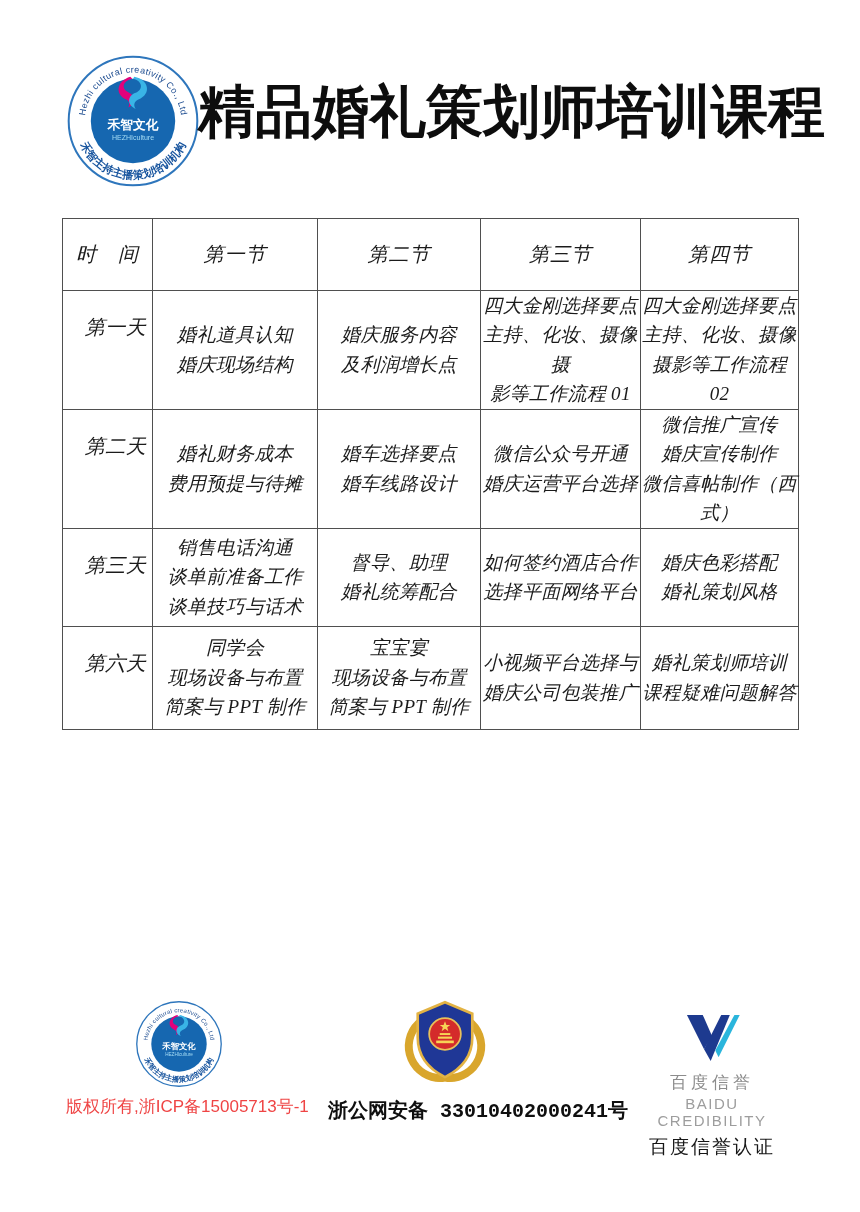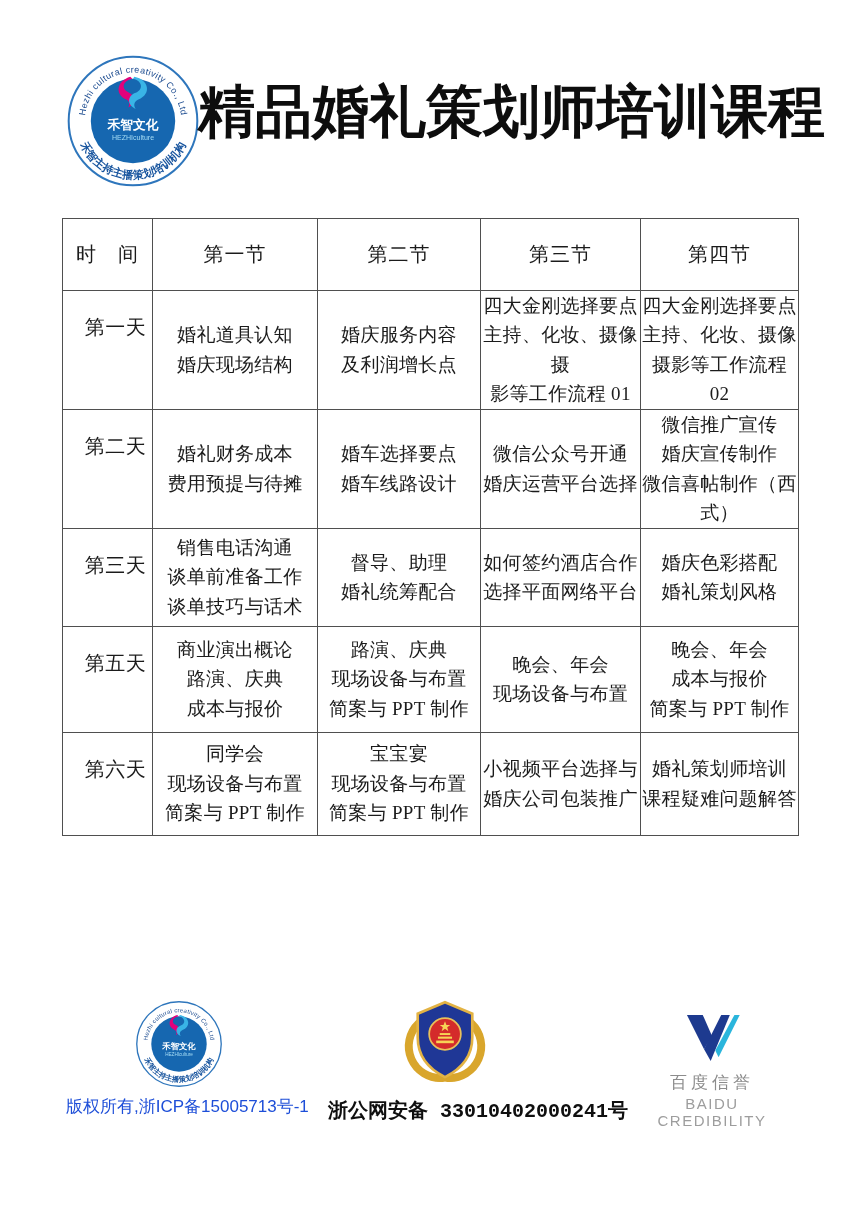--- a/index.html
+++ b/index.html
@@ -14,42 +14,42 @@
   .header-logo { position:absolute; left:66px; top:54px; width:134px; height:134px; }
   .page-title {
     position:absolute; left:198px; top:74px; width:606px;
     text-align:left; font-size:57px; font-weight:700; color:#0d0d0d;
     letter-spacing:0px; white-space:nowrap;
   }
 
   
   table.schedule {
     position:absolute; left:62px; top:218px; width:736px;
-    border-collapse:collapse; table-layout:fixed;
+    border-collapse:collapse; table-layout:fixed;font-style:italic;
   }
   .schedule th, .schedule td {
     border:1px solid #4f4f4f; text-align:center; color:#1b1b1b;
     font-weight:400; padding:0;
   }
   .schedule thead th { font-size:20px; vertical-align:middle; letter-spacing:1px; }
   .schedule td {
     font-size:19px; line-height:1.55; vertical-align:middle;
     white-space:pre-line; letter-spacing:0.3px;
   }
   .schedule tbody th.day {
     font-size:20px; vertical-align:top; padding-top:23px; letter-spacing:0.5px;padding-left:16px;
   }
 
   
   .footer-left {
     position:absolute; left:66px; top:1000px; width:225px; text-align:center;
     font-family:"Liberation Sans","DejaVu Sans",sans-serif;
   }
   .footer-left .logo-small { width:88px; height:88px; display:block; margin:0 auto; }
-  .copyright { margin-top:7px; font-size:17px; color:#1d4ed8; white-space:nowrap; }
+  .copyright { margin-top:7px; font-size:17px; color:#ef4444; white-space:nowrap; }
 
   .footer-center {
     position:absolute; left:328px; top:997px; width:234px; text-align:center;
     font-family:Liberation Mono, monospace;
   }
   .badge-svg { width:92px; height:88px; display:block; margin:0 auto; }
   .police-text { margin-top:12px; font-size:20px; font-weight:700; color:#0f0f0f; white-space:nowrap; }
 
   .footer-right {
     position:absolute; left:630px; top:1008px; width:164px; text-align:center;
@@ -133,34 +133,20 @@
         <th class="day">第三天</th>
         <td>销售电话沟通
 谈单前准备工作
 谈单技巧与话术</td>
         <td>督导、助理
 婚礼统筹配合</td>
         <td>如何签约酒店合作
 选择平面网络平台</td>
         <td>婚庆色彩搭配
 婚礼策划风格</td>
-      </tr>
-      <tr style="height:106px">
-        <th class="day">第五天</th>
-        <td>商业演出概论
-路演、庆典
-成本与报价</td>
-        <td>路演、庆典
-现场设备与布置
-简案与 PPT 制作</td>
-        <td>晚会、年会
-现场设备与布置</td>
-        <td>晚会、年会
-成本与报价
-简案与 PPT 制作</td>
       </tr>
       <tr style="height:103px">
         <th class="day">第六天</th>
         <td>同学会
 现场设备与布置
 简案与 PPT 制作</td>
         <td>宝宝宴
 现场设备与布置
 简案与 PPT 制作</td>
         <td>小视频平台选择与
@@ -209,15 +195,16 @@
   </div>
 
   <div class="footer-right">
     <svg class="baidu-svg" viewBox="0 0 100 90">
       <polygon points="12,10 36,10 50,42 38,62" fill="#1d3a8f"></polygon>
       <polygon points="38,62 64,10 77,10 48,80" fill="#1d3a8f"></polygon>
       <polygon points="84,10 92,10 60,74 55,64" fill="#2ab5dc"></polygon>
     </svg>
     <div class="baidu-cn">百度信誉</div>
     <div class="baidu-en">BAIDU CREDIBILITY</div>
+    <div class="baidu-cert">百度信誉认证</div>
   </div>
 
 </div>
 
 </body></html>

